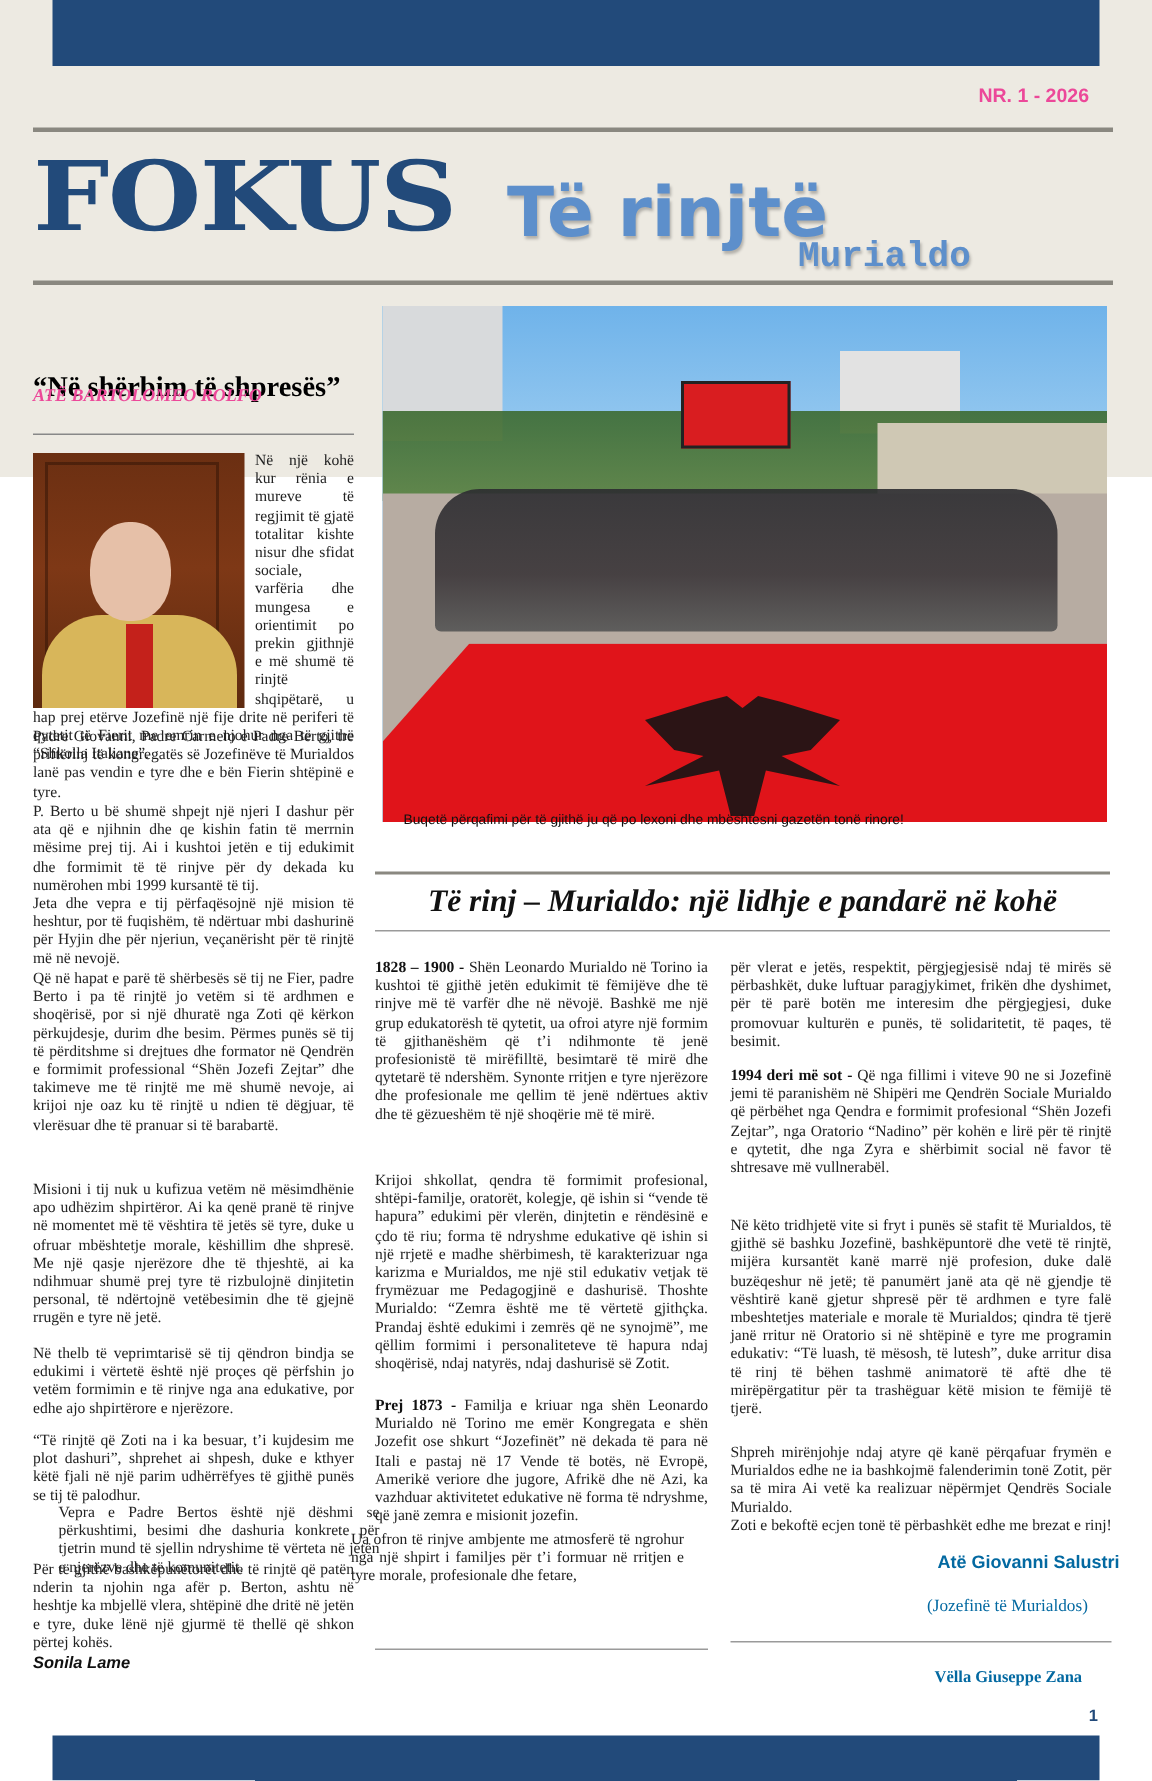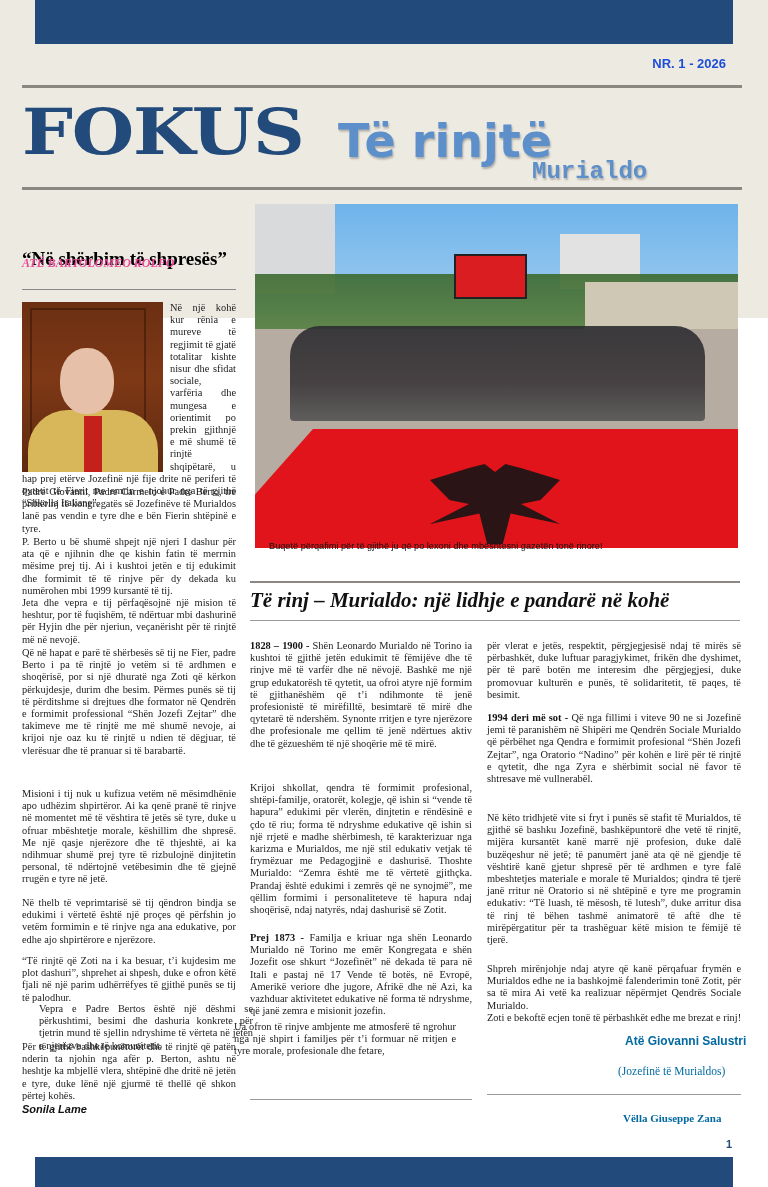--- a/index.html
+++ b/index.html
@@ -1,20 +1,20 @@
 <!DOCTYPE html>
 <html><head>
 <meta charset="utf-8">
 <style>
   html, body { margin:0; padding:0; }
   body { width:768px; height:1187px; position:relative; background:#ffffff; overflow:hidden; font-family:"Liberation Serif", serif; color:#222; }
   .bg-band { position:absolute; left:0; top:0; width:768px; height:318px; background:#edeae2; }
   .top-bar { position:absolute; left:35px; top:0; width:698px; height:44px; background:#224a7a; }
   .bottom-bar { position:absolute; left:35px; top:1157px; width:698px; height:30px; background:#224a7a; }
-  .issue { position:absolute; right:42px; top:56px; font-family:"Liberation Sans", sans-serif; font-weight:bold; font-size:13px; color:#1d4ed8; }
+  .issue { position:absolute; right:42px; top:56px; font-family:"Liberation Sans", sans-serif; font-weight:bold; font-size:13px; color:#ec4899; }
   .rule { position:absolute; height:3px; background:#8a8880; }
   .rule.thin { height:2px; background:#9a9a9a; }
   .masthead { position:absolute; left:22px; top:100px; height:92px; }
   .mh-fokus { position:absolute; left:0; top:0; font-family:"DejaVu Serif", serif; font-weight:bold; font-size:64px; color:#224a7a; letter-spacing:-1px; line-height:1; transform:scaleX(1.12); transform-origin:left; }
   .mh-terinjte { position:absolute; left:283px; top:18px; font-family:"DejaVu Sans", sans-serif; font-weight:bold; font-size:46px; color:#5d8fcb; line-height:1; white-space:nowrap; text-shadow:1px 2px 2px rgba(0,0,0,0.25);margin-left:33px; }
   .mh-murialdo { position:absolute; left:510px; top:60px; font-family:Liberation Mono, monospace; font-weight:bold; font-size:24px; color:#5d8fcb; line-height:1; text-shadow:1px 2px 2px rgba(0,0,0,0.25); }
   .left-title { position:absolute; left:22px; top:248px; width:215px; font-family:"Liberation Serif", serif; font-weight:bold; font-size:19px; color:#000000; }
   .left-author { position:absolute; left:22px; top:256px; font-family:"Liberation Serif", serif; font-weight:bold; font-style:italic; font-size:12px; color:#ec4899; }
   .portrait { position:absolute; left:22px; top:302px; width:141px; height:170px; background:linear-gradient(180deg,#6b2f12 0%,#7e3816 45%,#5e2a0f 100%); overflow:hidden; }
   .portrait .door { position:absolute; left:8px; top:6px; width:112px; height:160px; border:2px solid rgba(40,15,5,0.45); }
@@ -31,21 +31,21 @@
   .photo .bldg1 { position:absolute; left:0; top:0; width:80px; height:90px; background:#d8dadc; }
   .photo .bldg2 { position:absolute; left:305px; top:30px; width:80px; height:55px; background:#e2e2e2; }
   .photo .trees { position:absolute; left:0; top:70px; width:100%; height:60px; background:linear-gradient(180deg,#3c6a30,#5a7f3a); opacity:.9; }
   .photo .wall { position:absolute; left:330px; top:78px; width:153px; height:50px; background:#cfc8b4; }
   .photo .ground { position:absolute; left:0; top:125px; width:100%; height:219px; background:#b7aca2; }
   .photo .crowd { position:absolute; left:35px; top:122px; width:415px; height:95px; background:linear-gradient(180deg,#2c2c30 0%,#3a3538 60%,#555 100%); border-radius:30px 30px 4px 4px; opacity:.9; }
   .photo .sign { position:absolute; left:199px; top:50px; width:69px; height:41px; background:#d91d20; border:2px solid #222; }
   .photo .flag { position:absolute; left:0; top:225px; width:100%; height:119px; background:#e0141a; clip-path:polygon(12% 0,100% 0,100% 100%,0 100%,0 55%); }
   .photo .eagle { position:absolute; left:175px; top:260px; width:130px; height:80px; background:#1b1515; clip-path:polygon(50% 10%,58% 0,70% 5%,100% 20%,85% 45%,70% 50%,100% 75%,62% 62%,56% 100%,44% 100%,38% 62%,0 75%,30% 50%,15% 45%,0 20%,30% 5%,42% 0); opacity:.92; }
   .caption { position:absolute; left:255px; top:541px; font-family:"Liberation Sans", sans-serif; font-weight:normal; font-size:9.2px; color:#111;padding-left:14px; }
-  .section-title { position:absolute; left:250px; top:588px; width:490px; text-align:left; font-family:"Liberation Serif", serif; font-weight:bold; font-style:italic; font-size:21px; color:#111; }
+  .section-title { position:absolute; left:250px; top:588px; width:490px; text-align:center; font-family:"Liberation Serif", serif; font-weight:bold; font-style:italic; font-size:21px; color:#111; }
   .sig-right { position:absolute; font-weight:bold; color:#0369a1; }
   .sig-r1 { left:625px; top:1034px; font-family:"Liberation Sans", sans-serif; font-size:12px; }
   .sig-r2 { left:623px; top:1112px; font-family:"Liberation Serif", serif; font-size:11px;text-align:center; }
   .sig-r3 { left:618px; top:1065px; font-family:"Liberation Serif", serif; font-weight:normal; font-size:11.5px; }
   .page-num { position:absolute; right:36px; top:1138px; font-family:"Liberation Sans", sans-serif; font-weight:bold; font-size:11px; color:#224a7a; }
 </style>
 </head>
 <body>
 
 <div class="bg-band"></div>
@@ -75,21 +75,21 @@
   <div class="float-space"></div>
   <span>Në një kohë kur rënia e mureve të regjimit të gjatë totalitar kishte nisur dhe sfidat sociale, varfëria dhe mungesa e orientimit po prekin gjithnjë e më shumë të rinjtë shqipëtarë, u hap prej etërve Jozefinë një fije drite në periferi të qytetit të Fierit me emrin e njohur nga të gjithë “Shkolla Italiane”.</span>
 </div>
 
 <div class="para" style="left:22px; top:486px; width:214px;">Padre Giovanni, Padre Carmelo e Padre Berto, tre priftërinj të kongregatës së Jozefinëve të Murialdos lanë pas vendin e tyre dhe e bën Fierin shtëpinë e tyre.</div>
 <div class="para" style="left:22px; top:536px; width:214px;">P. Berto u bë shumë shpejt një njeri I dashur për ata që e njihnin dhe qe kishin fatin të merrnin mësime prej tij. Ai i kushtoi jetën e tij edukimit dhe formimit të të rinjve për dy dekada ku numërohen mbi 1999 kursantë të tij.</div>
 <div class="para" style="left:22px; top:597px; width:214px;">Jeta dhe vepra e tij përfaqësojnë një mision të heshtur, por të fuqishëm, të ndërtuar mbi dashurinë për Hyjin dhe për njeriun, veçanërisht për të rinjtë më në nevojë.</div>
 <div class="para" style="left:22px; top:647px; width:214px;">Që në hapat e parë të shërbesës së tij ne Fier, padre Berto i pa të rinjtë jo vetëm si të ardhmen e shoqërisë, por si një dhuratë nga Zoti që kërkon përkujdesje, durim dhe besim. Përmes punës së tij të përditshme si drejtues dhe formator në Qendrën e formimit professional “Shën Jozefi Zejtar” dhe takimeve me të rinjtë me më shumë nevoje, ai krijoi nje oaz ku të rinjtë u ndien të dëgjuar, të vlerësuar dhe të pranuar si të barabartë.</div>
 <div class="para" style="left:22px; top:788px; width:214px;">Misioni i tij nuk u kufizua vetëm në mësimdhënie apo udhëzim shpirtëror. Ai ka qenë pranë të rinjve në momentet më të vështira të jetës së tyre, duke u ofruar mbështetje morale, këshillim dhe shpresë. Me një qasje njerëzore dhe të thjeshtë, ai ka ndihmuar shumë prej tyre të rizbulojnë dinjitetin personal, të ndërtojnë vetëbesimin dhe të gjejnë rrugën e tyre në jetë.</div>
 <div class="para" style="left:22px; top:897px; width:214px;">Në thelb të veprimtarisë së tij qëndron bindja se edukimi i vërtetë është një proçes që përfshin jo vetëm formimin e të rinjve nga ana edukative, por edhe ajo shpirtërore e njerëzore.</div>
-<div class="para" style="left:22px; top:955px; width:214px;">“Të rinjtë që Zoti na i ka besuar, t’i kujdesim me plot dashuri”, shprehet ai shpesh, duke e ofron këtë fjali në një parim udhërrëfyes të gjithë punës se tij të palodhur.</div>
+<div class="para" style="left:22px; top:955px; width:214px;">“Të rinjtë që Zoti na i ka besuar, t’i kujdesim me plot dashuri”, shprehet ai shpesh, duke e kthyer këtë fjali në një parim udhërrëfyes të gjithë punës se tij të palodhur.</div>
 <div class="para" style="left:22px; top:1003px; width:214px;margin-left:17px;">Vepra e Padre Bertos është një dëshmi se përkushtimi, besimi dhe dashuria konkrete për tjetrin mund të sjellin ndryshime të vërteta në jetën e njerëzve dhe të komunitetit.</div>
 <div class="para" style="left:22px; top:1041px; width:214px;">Për të gjithë bashkëpunëtorët dhe të rinjtë që patën nderin ta njohin nga afër p. Berton, ashtu në heshtje ka mbjellë vlera, shtëpinë dhe dritë në jetën e tyre, duke lënë një gjurmë të thellë që shkon përtej kohës.</div>
 <div class="signature-left">Sonila Lame</div>
 
 <div class="photo">
   <div class="sky"></div>
   <div class="bldg1"></div>
   <div class="bldg2"></div>
   <div class="trees"></div>
   <div class="wall"></div>

